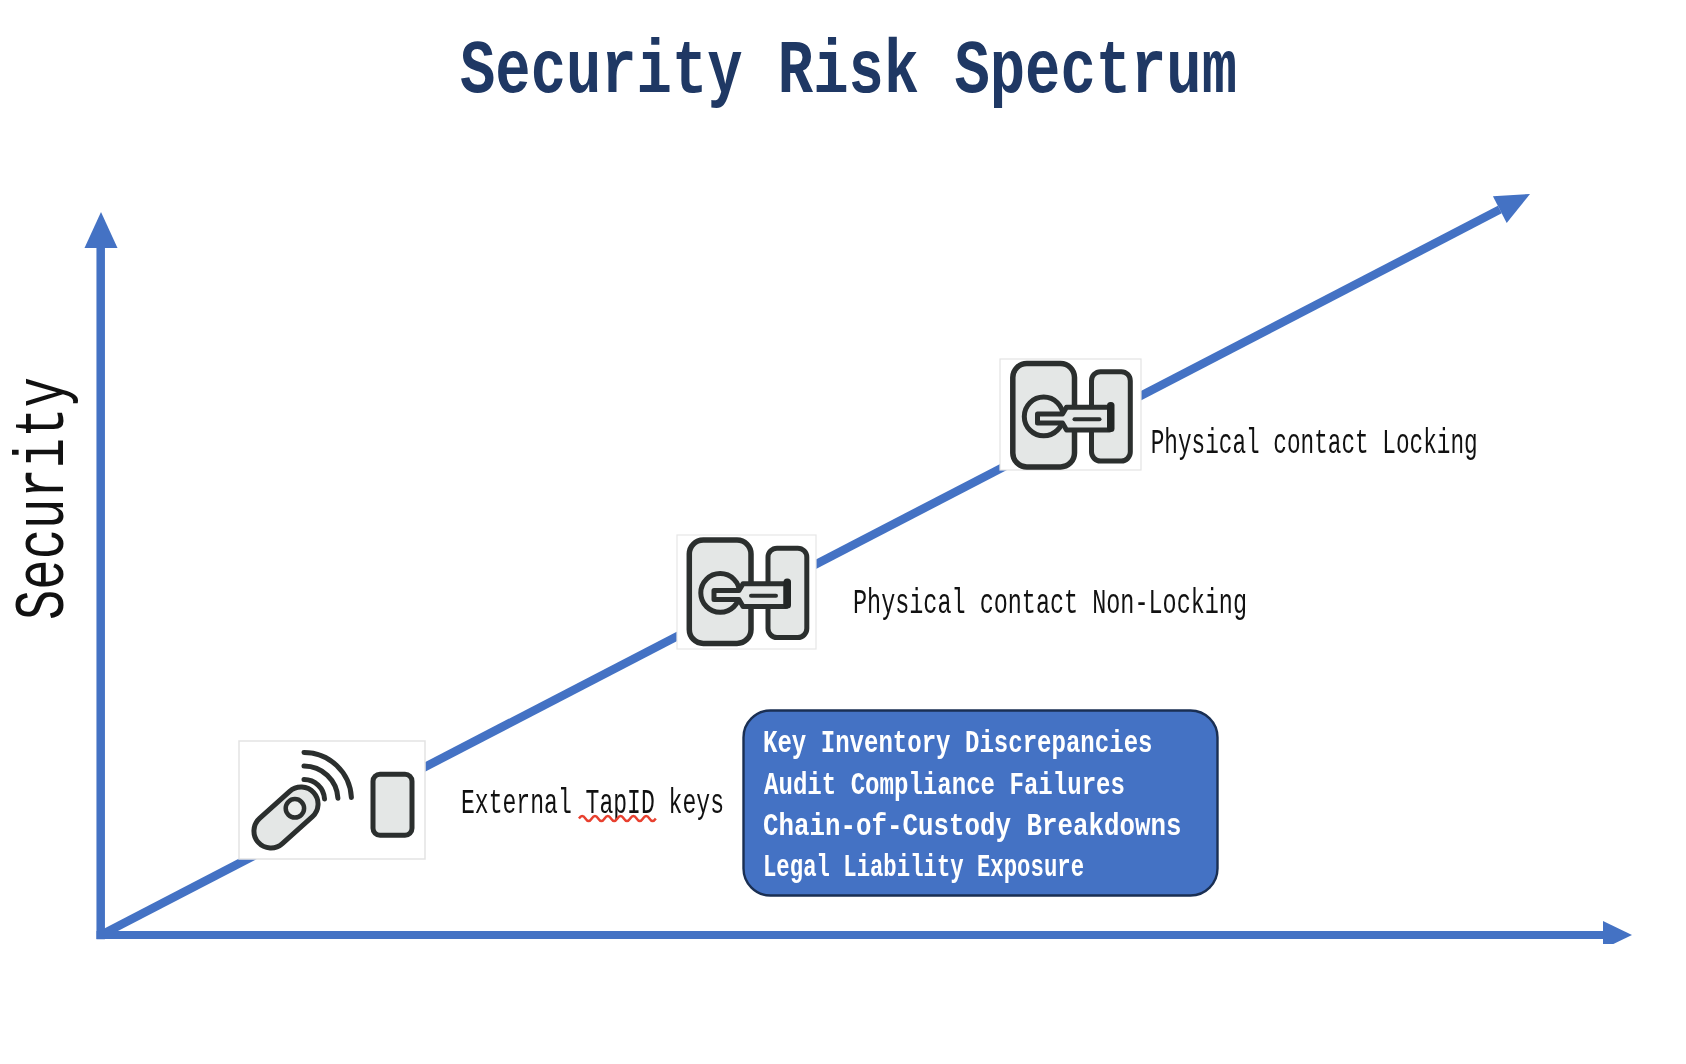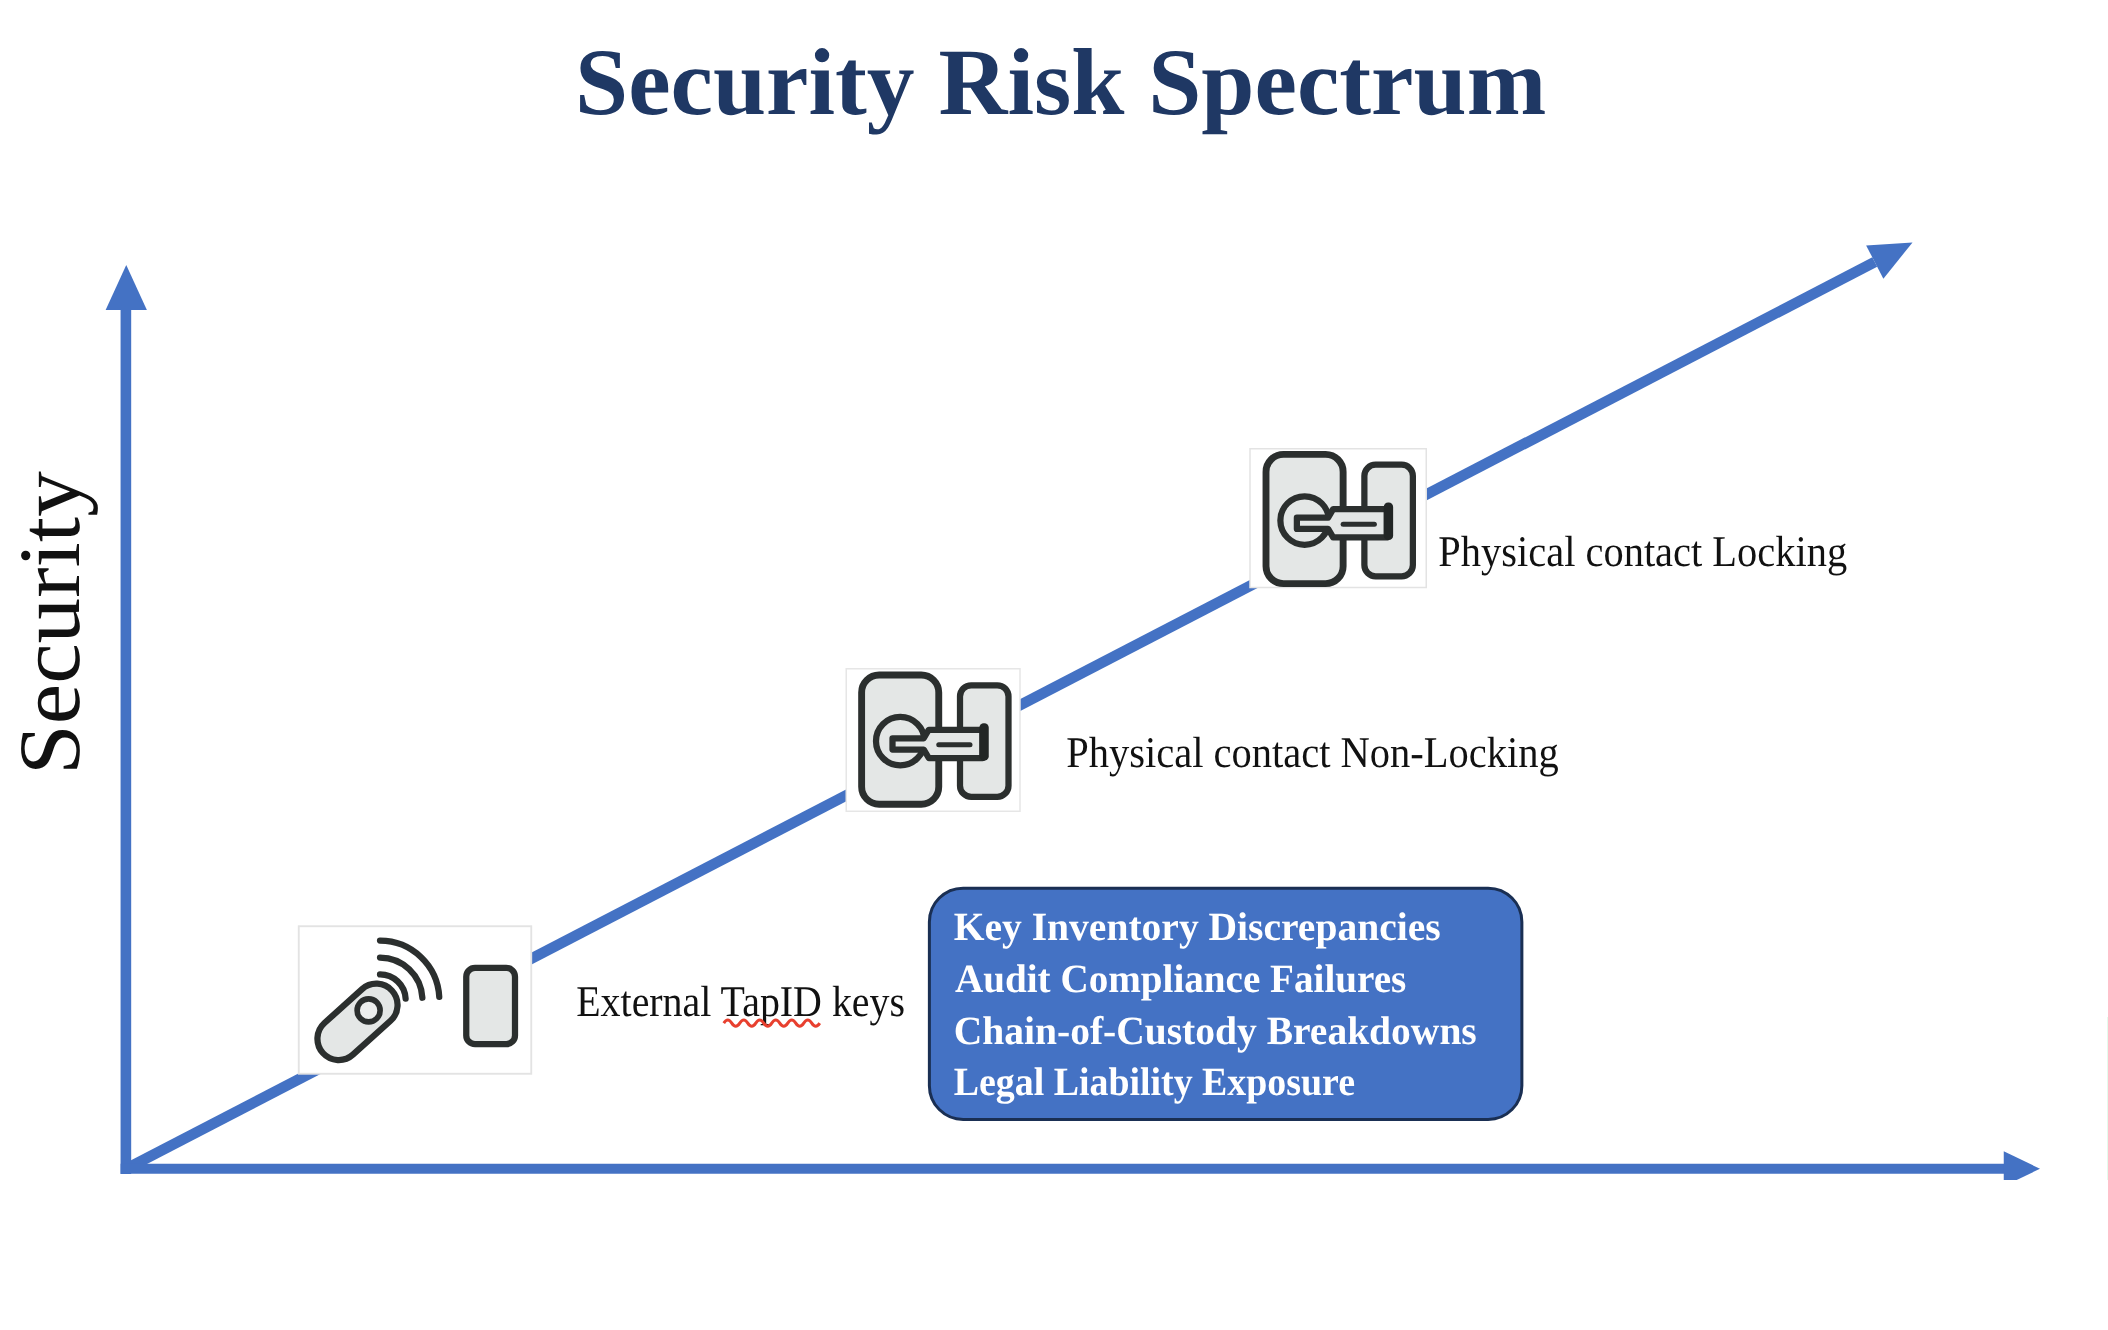--- a/index.html
+++ b/index.html
@@ -1,17 +1,17 @@
 <!DOCTYPE html>
 <html><head>
 <meta charset="utf-8">
 <style>
   html,body{margin:0;padding:0;background:#ffffff;}
   #stage{position:relative;width:1686px;height:944px;overflow:hidden;background:#86efac;
-         font-family:Liberation Serif, serif;}
+         font-family:Liberation Mono, monospace;}
   svg{display:block;}
 </style>
 </head>
 <body>
 <div id="stage">
 <svg width="1686" height="1064" viewBox="0 0 1686 1064">
 
   <rect x="0" y="0" width="1686" height="1064" fill="#ffffff"></rect>
 
   <line x1="60" y1="1046" x2="1686" y2="1046" stroke="#f2f2f2" stroke-width="2.5" stroke-dasharray="3 4"></line>

